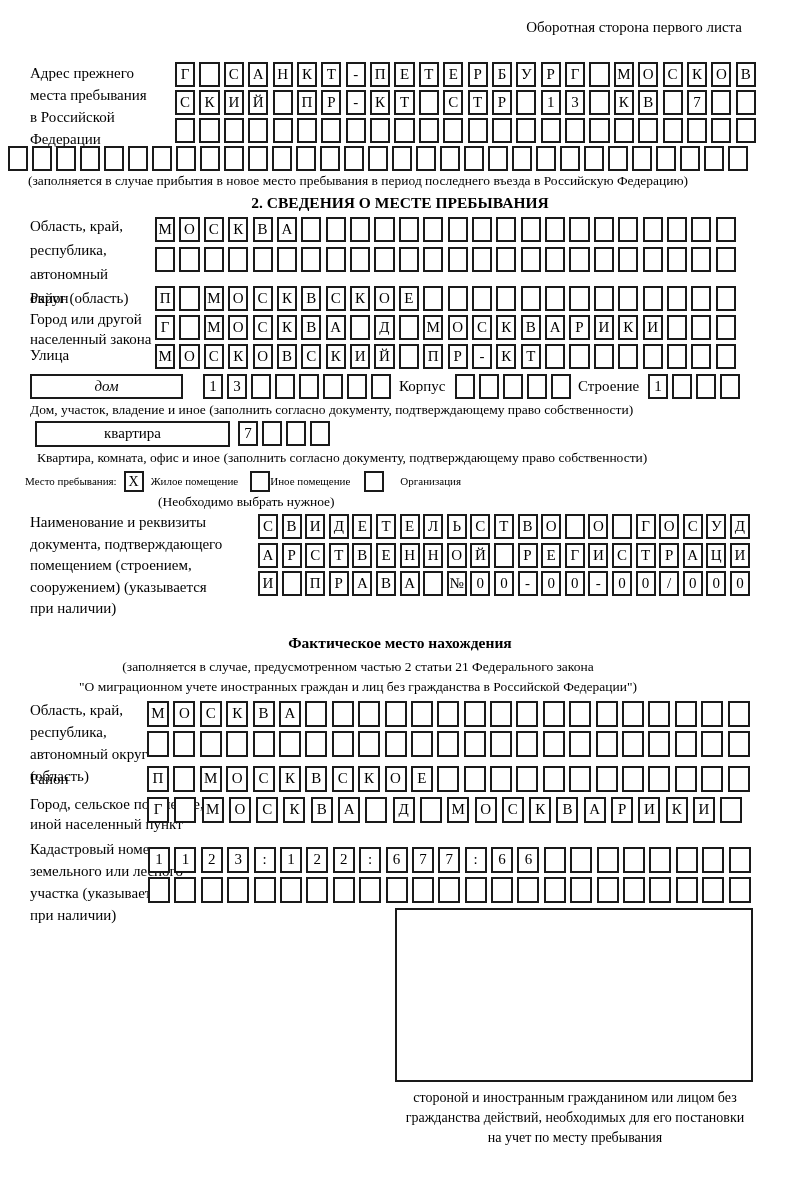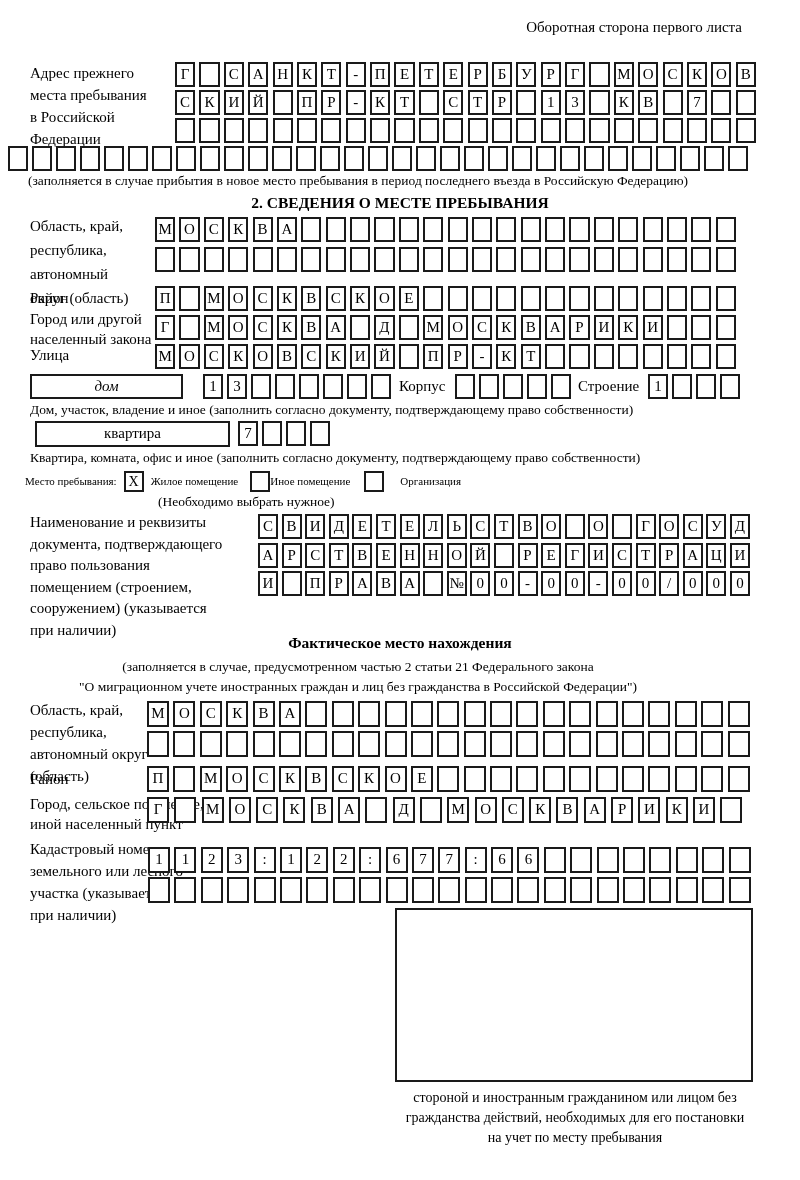--- a/index.html
+++ b/index.html
@@ -326,37 +326,36 @@
   </div>
 <div class="abs cap" style="top:402px;left:30px;">Дом, участок, владение и иное (заполнить согласно документу, подтверждающему право собственности)</div>
 
 <div class="abs rect-field" style="top:421px;left:35px;width:195px;height:26px;">квартира</div>
 <div class="abs cells chouse" style="top:421px;left:238px;">
     <span class="cell">7</span>
     <span class="cell"></span>
     <span class="cell"></span>
     <span class="cell"></span>
   </div>
-<div class="abs cap" style="top:450px;left:30px;">Квартира, комната, офис и иное (заполнить согласно документу, подтверждающему право собственности)</div>
+<div class="abs cap" style="top:450px;left:37px;">Квартира, комната, офис и иное (заполнить согласно документу, подтверждающему право собственности)</div>
 
 <div class="abs" style="top:471px;left:25px;display:flex;align-items:flex-start;">
   <span class="opt">Место пребывания:</span>
   <span class="chk" style="margin-left:7px;">X</span>
   <span class="opt" style="margin-left:7px;">Жилое помещение</span>
   <span class="chk" style="margin-left:12px;"></span>
   <span class="opt" style="">Иное помещение</span>
   <span class="chk" style="margin-left:14px;"></span>
   <span class="opt" style="margin-left:16px;">Организация</span>
 </div>
 <div class="abs cap" style="top:494px;left:158px;">(Необходимо выбрать нужное)</div>
 
 <div class="abs lbl" style="top:512px;left:30px;width:230px;line-height:21.5px;">
   <div>Наименование и реквизиты</div>
   <div>документа, подтверждающего</div>
-  <div>право пользования</div>
   <div>помещением (строением,</div>
   <div>сооружением) (указывается</div>
   <div>при наличии)</div>
 </div>
 <div class="abs cells c21" style="top:514px;left:258px;">
     <span class="cell">С</span>
     <span class="cell">В</span>
     <span class="cell">И</span>
     <span class="cell">Д</span>
     <span class="cell">Е</span>

